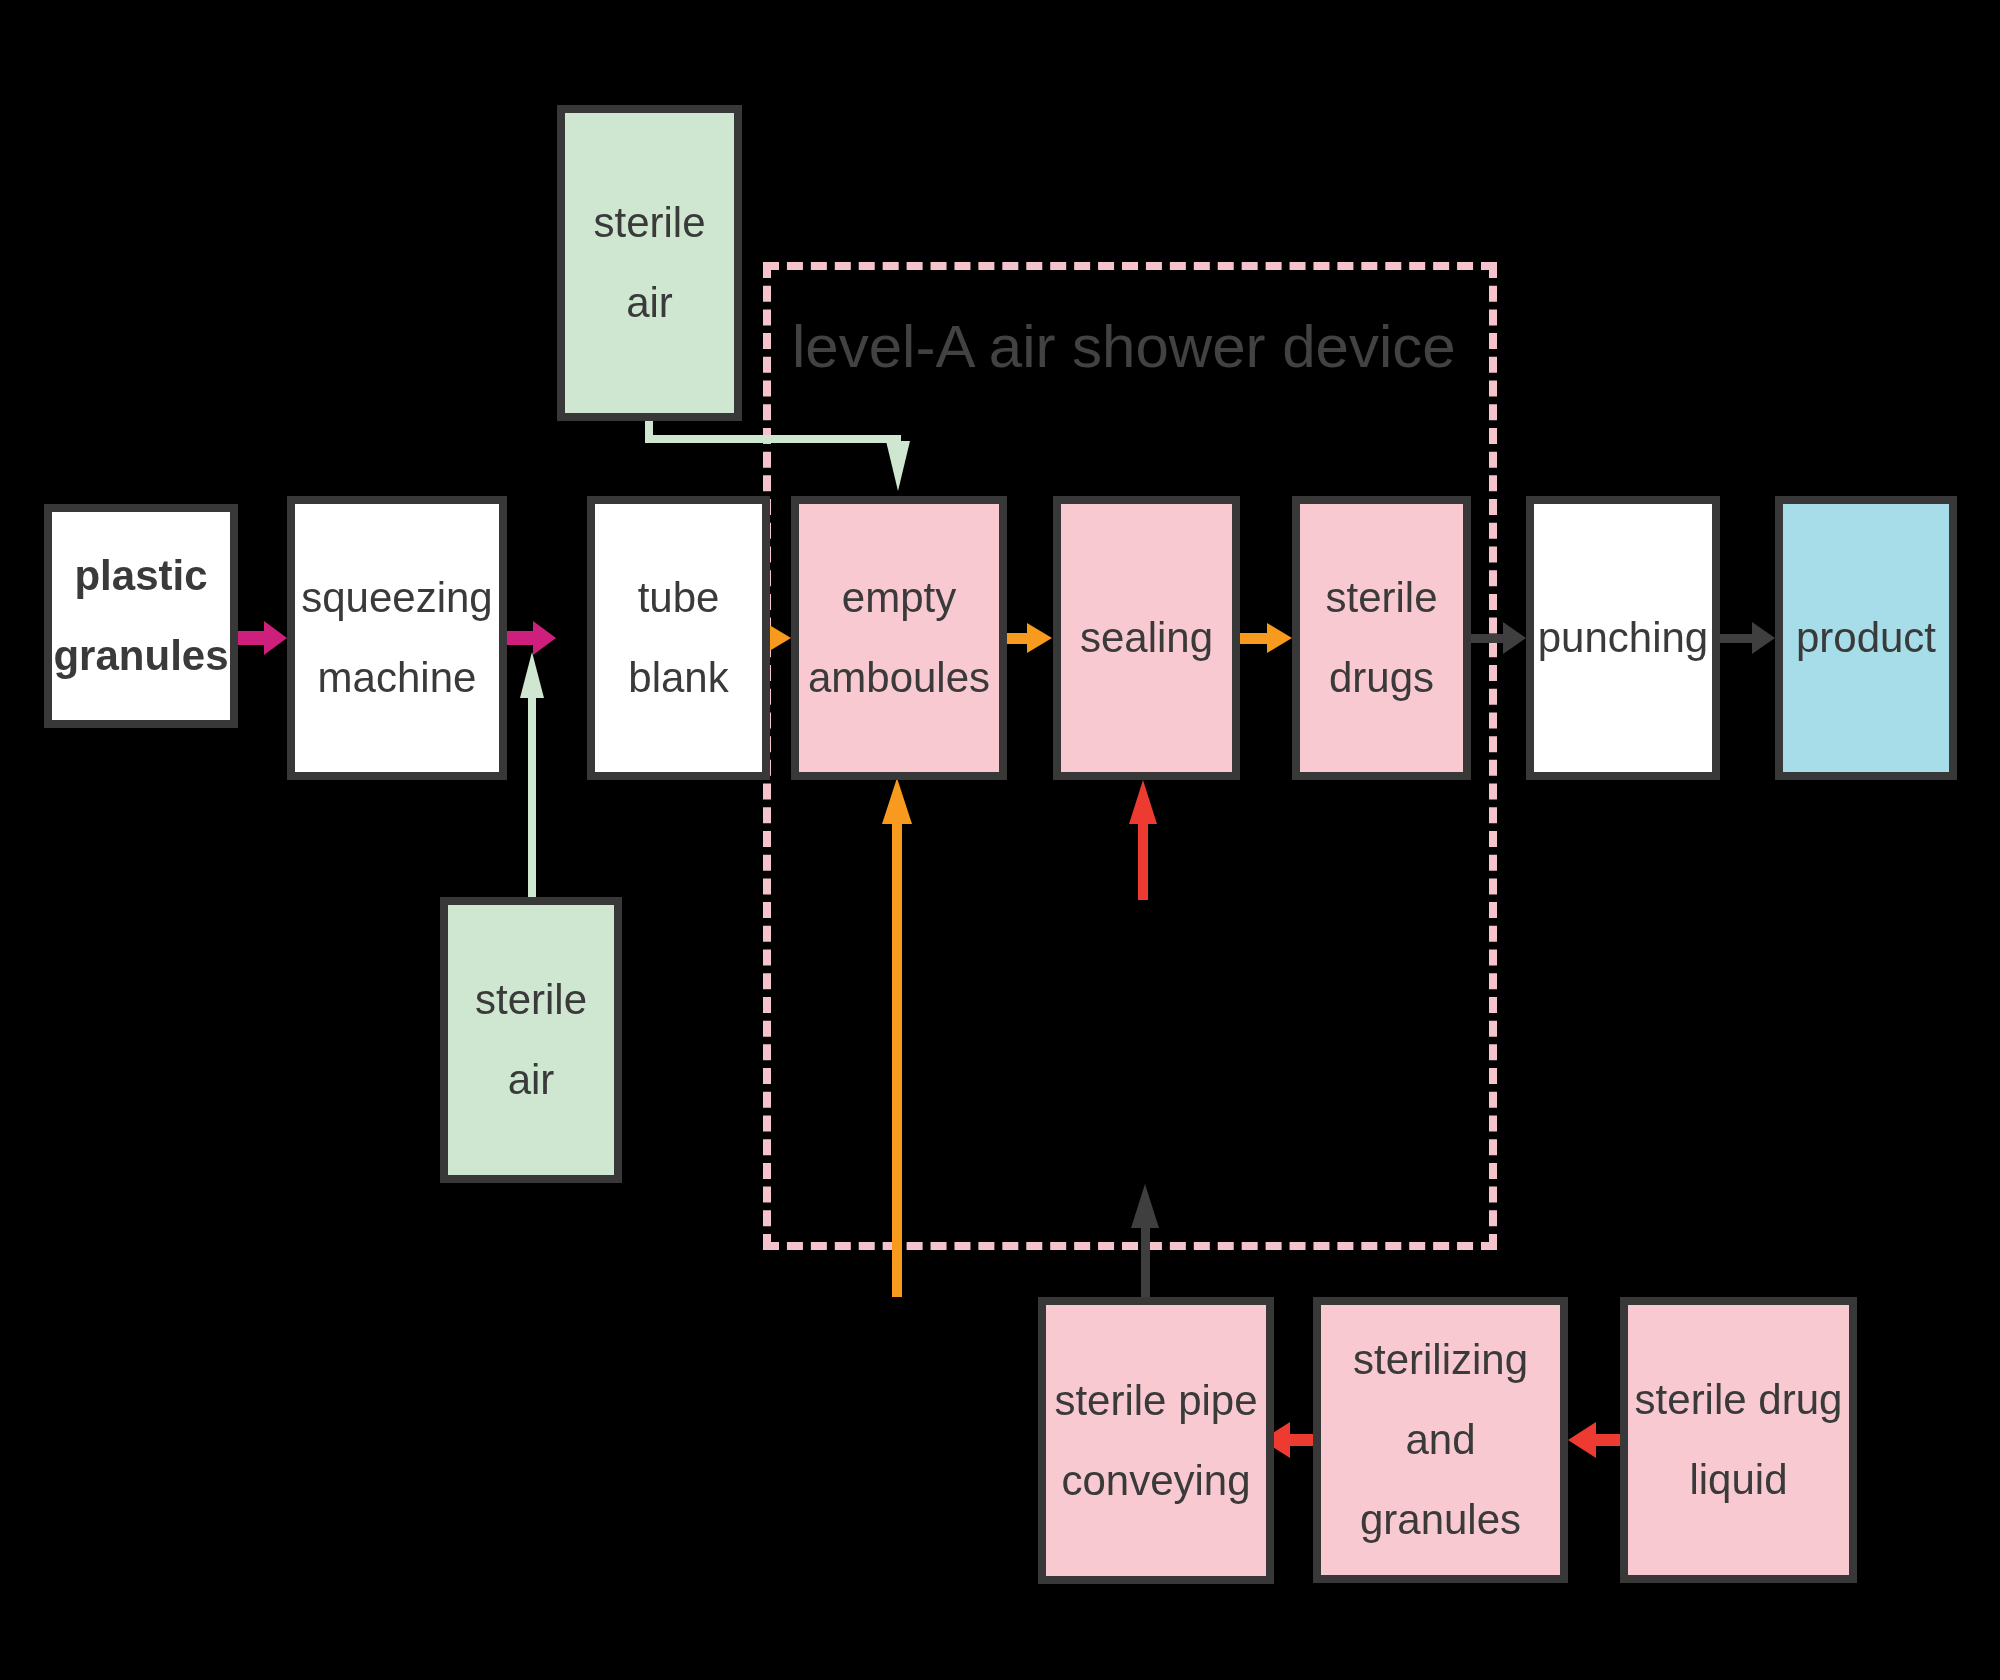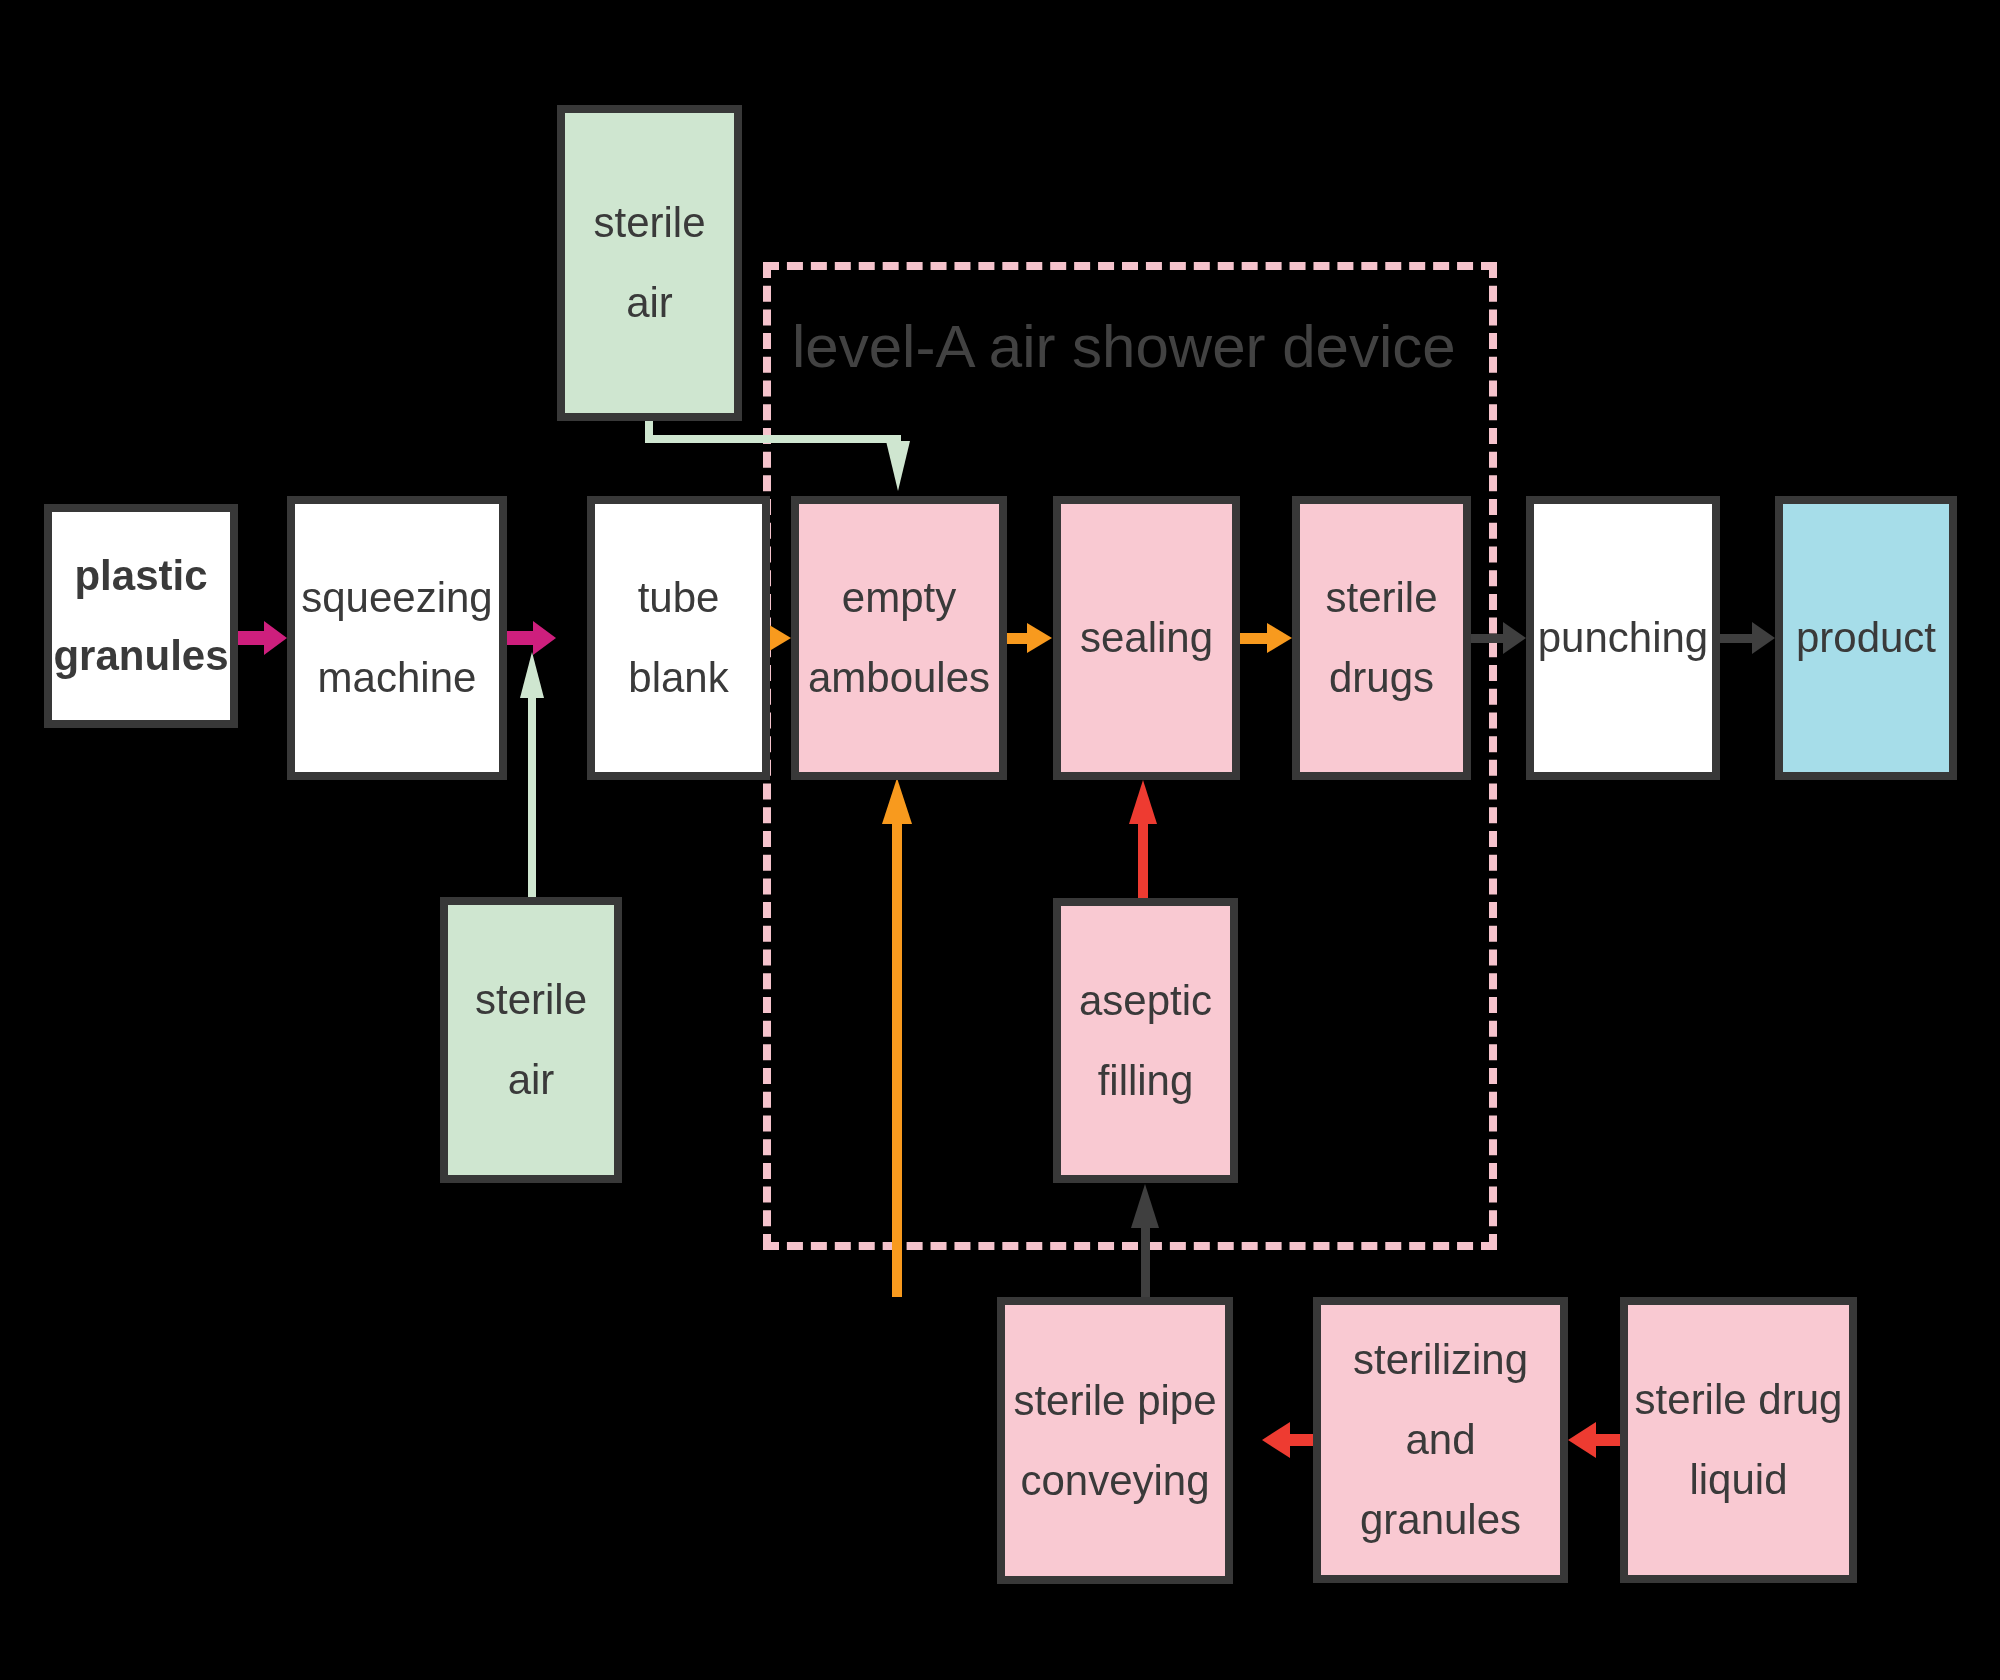--- a/index.html
+++ b/index.html
@@ -100,23 +100,21 @@
   <div class="node f-pink" style="left:791px;top:496px;width:216px;height:284px;">empty
 amboules</div>
   <div class="node f-pink" style="left:1053px;top:496px;width:187px;height:284px;">sealing</div>
   <div class="node f-pink" style="left:1292px;top:496px;width:179px;height:284px;">sterile
 drugs</div>
   <div class="node f-white" style="left:1526px;top:496px;width:194px;height:284px;">punching</div>
   <div class="node f-blue" style="left:1775px;top:496px;width:182px;height:284px;">product</div>
 
   <div class="node f-green" style="left:440px;top:897px;width:182px;height:286px;">sterile
 air</div>
-  <div class="node f-pink" style="left:1053px;top:898px;width:185px;height:285px;">aseptic
-filling</div>
 
-  <div class="node f-pink" style="left:997px;top:1297px;width:236px;height:287px;">sterile pipe
+  <div class="node f-pink" style="left:1038px;top:1297px;width:236px;height:287px;">sterile pipe
 conveying</div>
   <div class="node f-pink" style="left:1313px;top:1297px;width:255px;height:286px;">sterilizing
 and granules</div>
   <div class="node f-pink" style="left:1620px;top:1297px;width:237px;height:286px;">sterile drug
 liquid</div>
 
 </div>
 
 </body></html>

